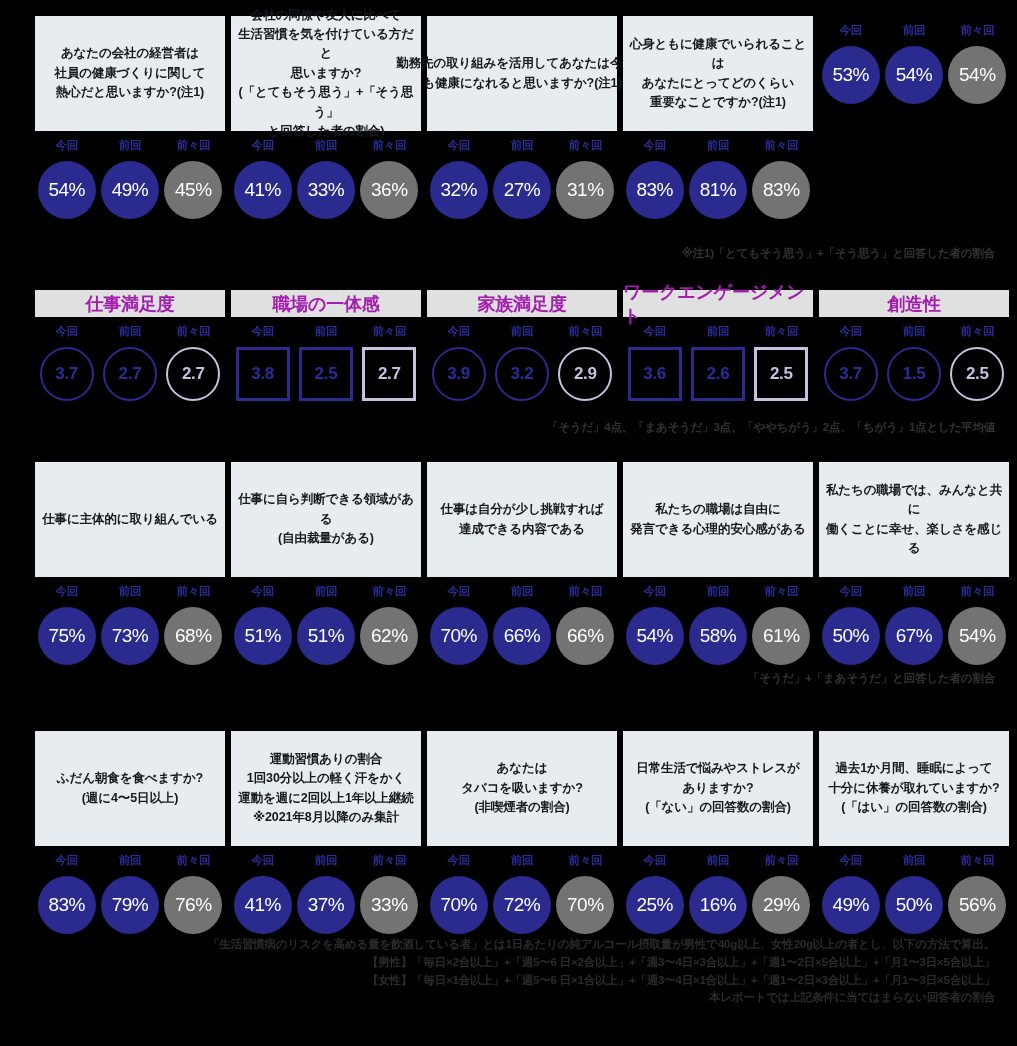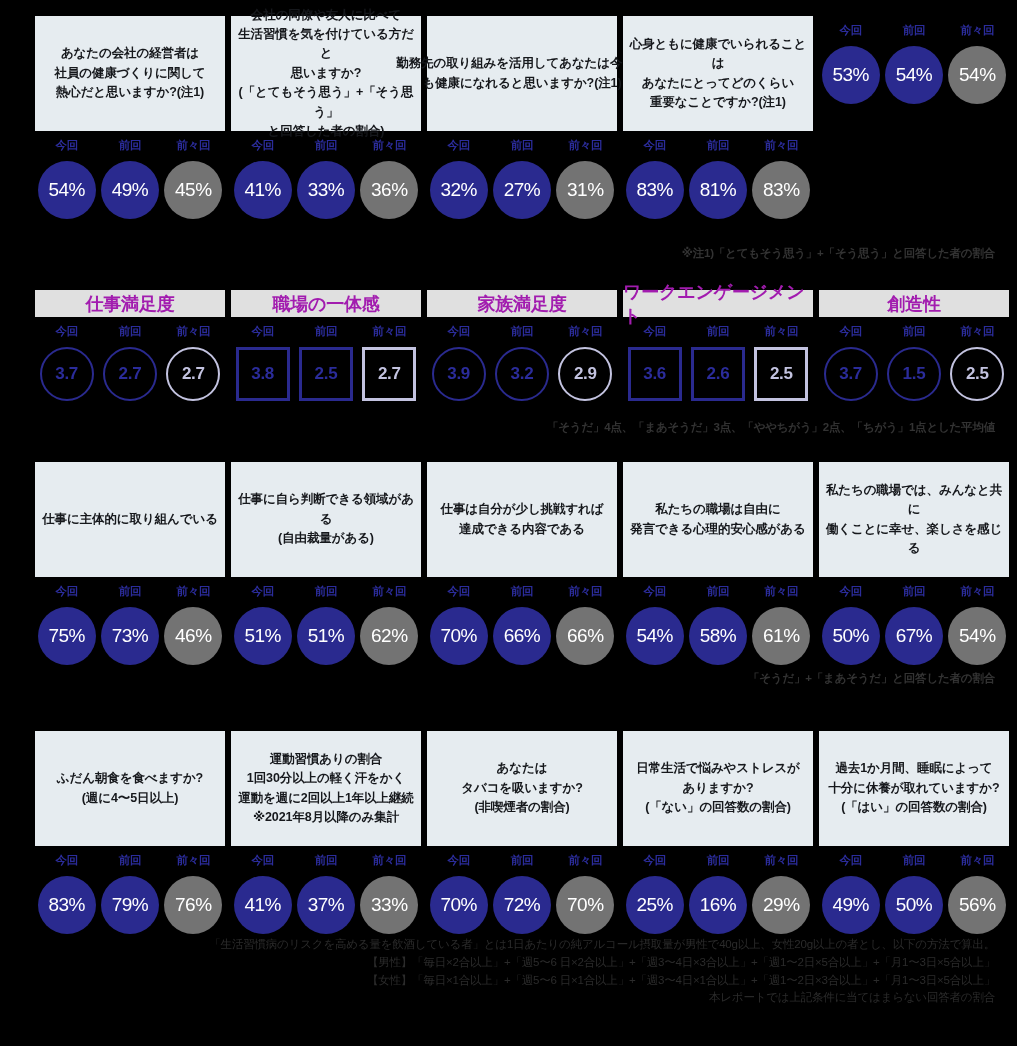--- a/index.html
+++ b/index.html
@@ -184,21 +184,21 @@
 
   
   .footer {
     position: absolute;
     right: 22px;
     top: 936px;
     text-align: right;
     font-size: 11.5px;
     line-height: 1.55;
     color: #2b2b2b;
-    font-weight: 400;
+    font-weight: 700;
     letter-spacing: -0.2px;
     white-space: pre-line;
   }
 </style>
 </head>
 <body>
 
 <div class="page">
 
   <div class="block" style="top:16px;">
@@ -454,21 +454,21 @@
           <div class="period">前々回</div>
         </div>
         <div class="metrics">
           <div class="metric">
               <div class="circle-fill tone-now">75%</div>
             </div>
           <div class="metric">
               <div class="circle-fill tone-prev">73%</div>
             </div>
           <div class="metric">
-              <div class="circle-fill tone-prev2">46%</div>
+              <div class="circle-fill tone-prev2">68%</div>
             </div>
         </div>
       </div>
 
       <div class="card-col">
         <div class="qbox">
           <div class="qbox-text">仕事に自ら判断できる領域がある
 (自由裁量がある)</div>
         </div>
         <div class="periods">

